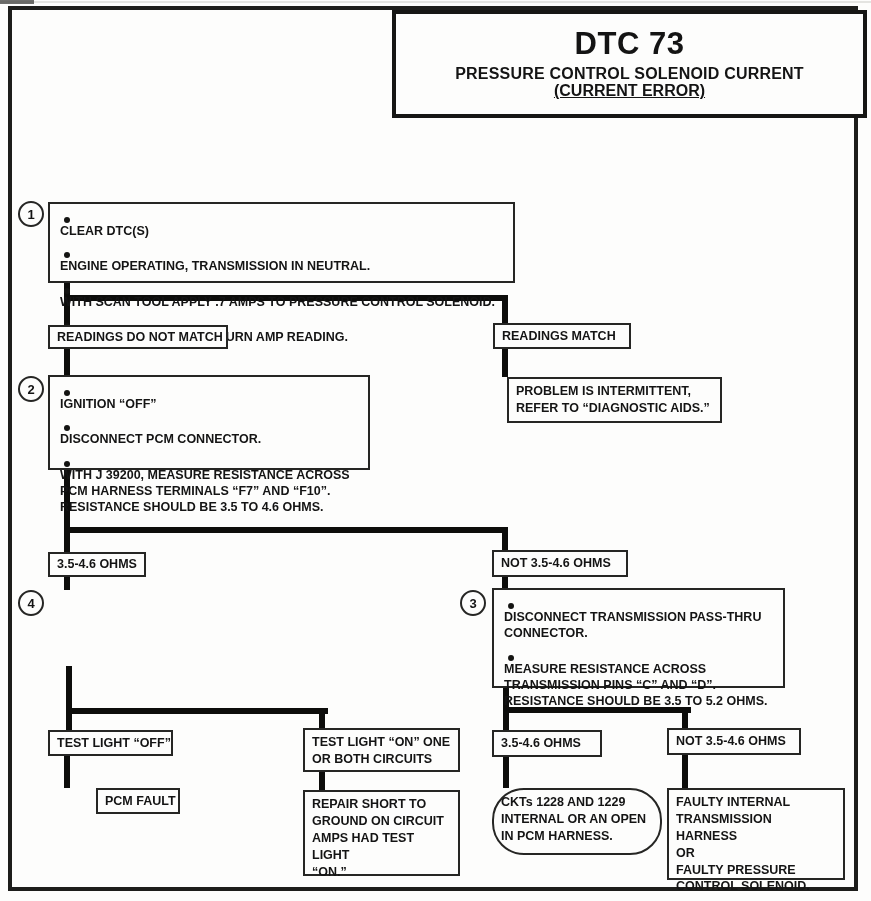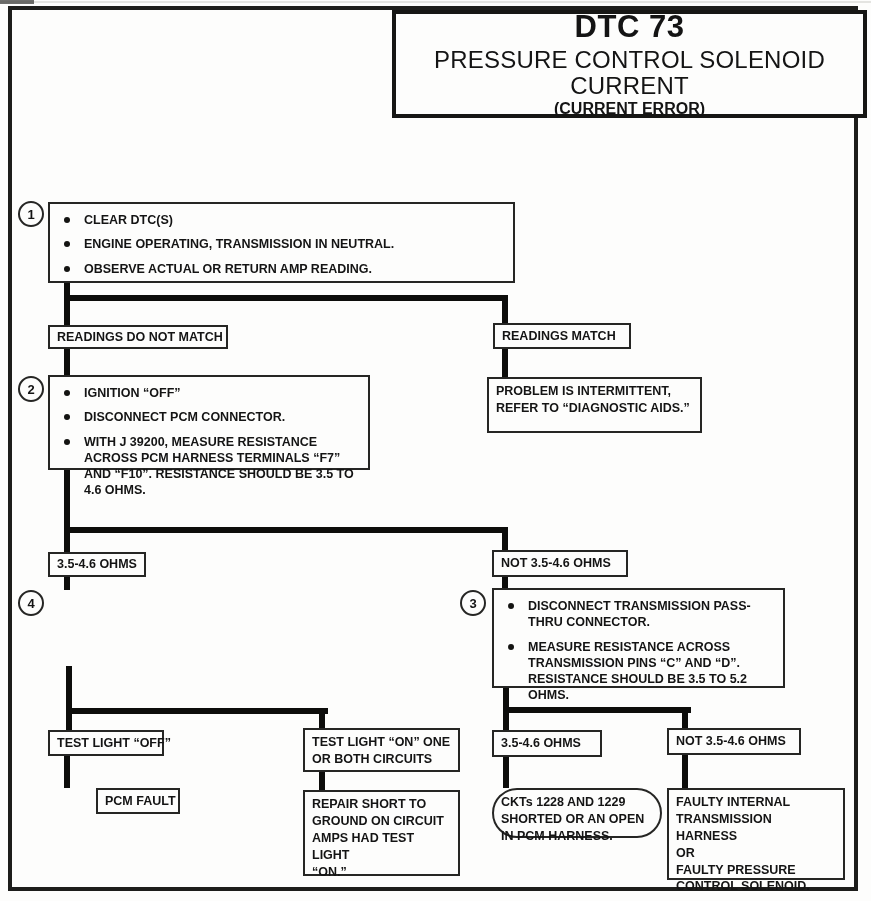--- a/index.html
+++ b/index.html
@@ -20,33 +20,33 @@
     border:4px solid #1d1d1b;box-sizing:border-box;background:transparent;
   }
   
   .title-box{
     position:absolute;left:385px;top:10px;width:475px;height:108px;
     border:4px solid #161614;box-sizing:border-box;background:#fdfdfc;
     display:flex;flex-direction:column;align-items:center;justify-content:center;
     text-align:center;z-index:3;margin-left:7px;
   }
   .title-dtc{font-size:31px;font-weight:bold;letter-spacing:.5px;line-height:1.05;}
-  .title-name{font-size:24px;font-weight:normal;letter-spacing:.2px;margin-top:4px;line-height:1.1;}
-  .title-sub{font-size:16px;font-weight:bold;line-height:1.1;}
+  .title-name{font-size:16px;font-weight:bold;letter-spacing:.2px;margin-top:4px;line-height:1.1;}
+  .title-sub{font-size:16px;font-weight:bold;line-height:1.1;text-decoration:underline;}
   
   .node{
     position:absolute;border:2px solid #262624;box-sizing:border-box;background:#fdfdfc;
     font-size:12.5px;font-weight:bold;line-height:1.3;z-index:2;
   }
   .label-node{display:flex;align-items:center;padding:2px 7px;white-space:nowrap;}
   .multiline{padding:4px 7px;white-space:normal;}
   .multiline div{line-height:1.35;}
   
   ul.checklist{list-style:none;margin:6px 6px 6px 10px;padding:0;}
-  ul.checklist li{display:flex;align-items:flex-start;margin:8px 0;}
+  ul.checklist li{display:flex;align-items:flex-start;margin:8px 0;flex-direction:column;}
   .dot{flex:0 0 auto;width:6px;height:6px;border-radius:50%;background:#141412;margin:5px 14px 0 4px;}
   .bullet-text{flex:1 1 auto;}
   
   .step-circle{
     position:absolute;width:26px;height:26px;border:2px solid #262624;border-radius:50%;
     box-sizing:border-box;background:#fdfdfc;display:flex;align-items:center;justify-content:center;
     font-size:13px;font-weight:bold;z-index:3;
   }
   
   .line{position:absolute;background:#0d0d0b;z-index:1;}
@@ -102,20 +102,24 @@
       <li>
           <span class="dot"></span>
           <span class="bullet-text">CLEAR DTC(S)</span>
         </li>
       <li>
           <span class="dot"></span>
           <span class="bullet-text">ENGINE OPERATING, TRANSMISSION IN NEUTRAL.</span>
         </li>
       <li>
           <span class="dot"></span>
+          <span class="bullet-text">WITH SCAN TOOL APPLY .7 AMPS TO PRESSURE CONTROL SOLENOID.</span>
+        </li>
+      <li>
+          <span class="dot"></span>
           <span class="bullet-text">OBSERVE ACTUAL OR RETURN AMP READING.</span>
         </li>
     </ul>
   </div>
 
   <div class="node label-node" style="left:48px;top:325px;width:180px;height:24px;">
     <span>READINGS DO NOT MATCH</span>
   </div>
   <div class="node label-node" style="left:493px;top:323px;width:138px;height:26px;">
     <span>READINGS MATCH</span>
@@ -134,21 +138,21 @@
           <span class="dot"></span>
           <span class="bullet-text">DISCONNECT PCM CONNECTOR.</span>
         </li>
       <li>
           <span class="dot"></span>
           <span class="bullet-text">WITH J 39200, MEASURE RESISTANCE ACROSS PCM HARNESS TERMINALS “F7” AND “F10”.  RESISTANCE SHOULD BE 3.5 TO 4.6 OHMS.</span>
         </li>
     </ul>
   </div>
 
-  <div class="node multiline" style="left:487px;top:377px;width:215px;height:56px;">
+  <div class="node multiline" style="left:507px;top:377px;width:215px;height:46px;">
     <div>PROBLEM IS INTERMITTENT,</div>
     <div>REFER TO “DIAGNOSTIC AIDS.”</div>
   </div>
 
   <div class="node label-node" style="left:48px;top:552px;width:98px;height:25px;">
     <span>3.5-4.6 OHMS</span>
   </div>
   <div class="node label-node" style="left:492px;top:550px;width:136px;height:27px;">
     <span>NOT 3.5-4.6 OHMS</span>
   </div>
@@ -166,21 +170,21 @@
           <span class="dot"></span>
           <span class="bullet-text">DISCONNECT TRANSMISSION PASS-THRU CONNECTOR.</span>
         </li>
       <li>
           <span class="dot"></span>
           <span class="bullet-text">MEASURE RESISTANCE ACROSS TRANSMISSION PINS “C” AND “D”. RESISTANCE SHOULD BE 3.5 TO 5.2 OHMS.</span>
         </li>
     </ul>
   </div>
 
-  <div class="node label-node" style="left:48px;top:730px;width:116px;height:26px;">
+  <div class="node label-node" style="left:48px;top:730px;width:125px;height:26px;">
     <span>TEST LIGHT “OFF”</span>
   </div>
   <div class="node multiline" style="left:303px;top:728px;width:157px;height:44px;">
     <div>TEST LIGHT “ON” ONE</div>
     <div>OR BOTH CIRCUITS</div>
   </div>
 
   <div class="node label-node" style="left:48px;top:788px;width:84px;height:26px;margin-left:48px;">
     <span>PCM FAULT</span>
   </div>
@@ -191,23 +195,23 @@
     <div>“ON.”</div>
   </div>
 
   <div class="node label-node" style="left:492px;top:730px;width:110px;height:27px;">
     <span>3.5-4.6 OHMS</span>
   </div>
   <div class="node label-node" style="left:667px;top:728px;width:134px;height:27px;">
     <span>NOT 3.5-4.6 OHMS</span>
   </div>
 
-  <div class="node multiline" style="left:492px;top:788px;width:170px;height:50px;border-radius:32px;">
+  <div class="node multiline" style="left:492px;top:788px;width:170px;height:67px;border-radius:32px;">
     <div>CKTs 1228 AND 1229</div>
-    <div>SHORTED OR AN OPEN</div>
+    <div>INTERNAL OR AN OPEN</div>
     <div>IN PCM HARNESS.</div>
   </div>
   <div class="node multiline" style="left:667px;top:788px;width:178px;height:92px;">
     <div>FAULTY INTERNAL</div>
     <div>TRANSMISSION HARNESS</div>
     <div>OR</div>
     <div>FAULTY PRESSURE</div>
     <div>CONTROL SOLENOID.</div>
   </div>
 

